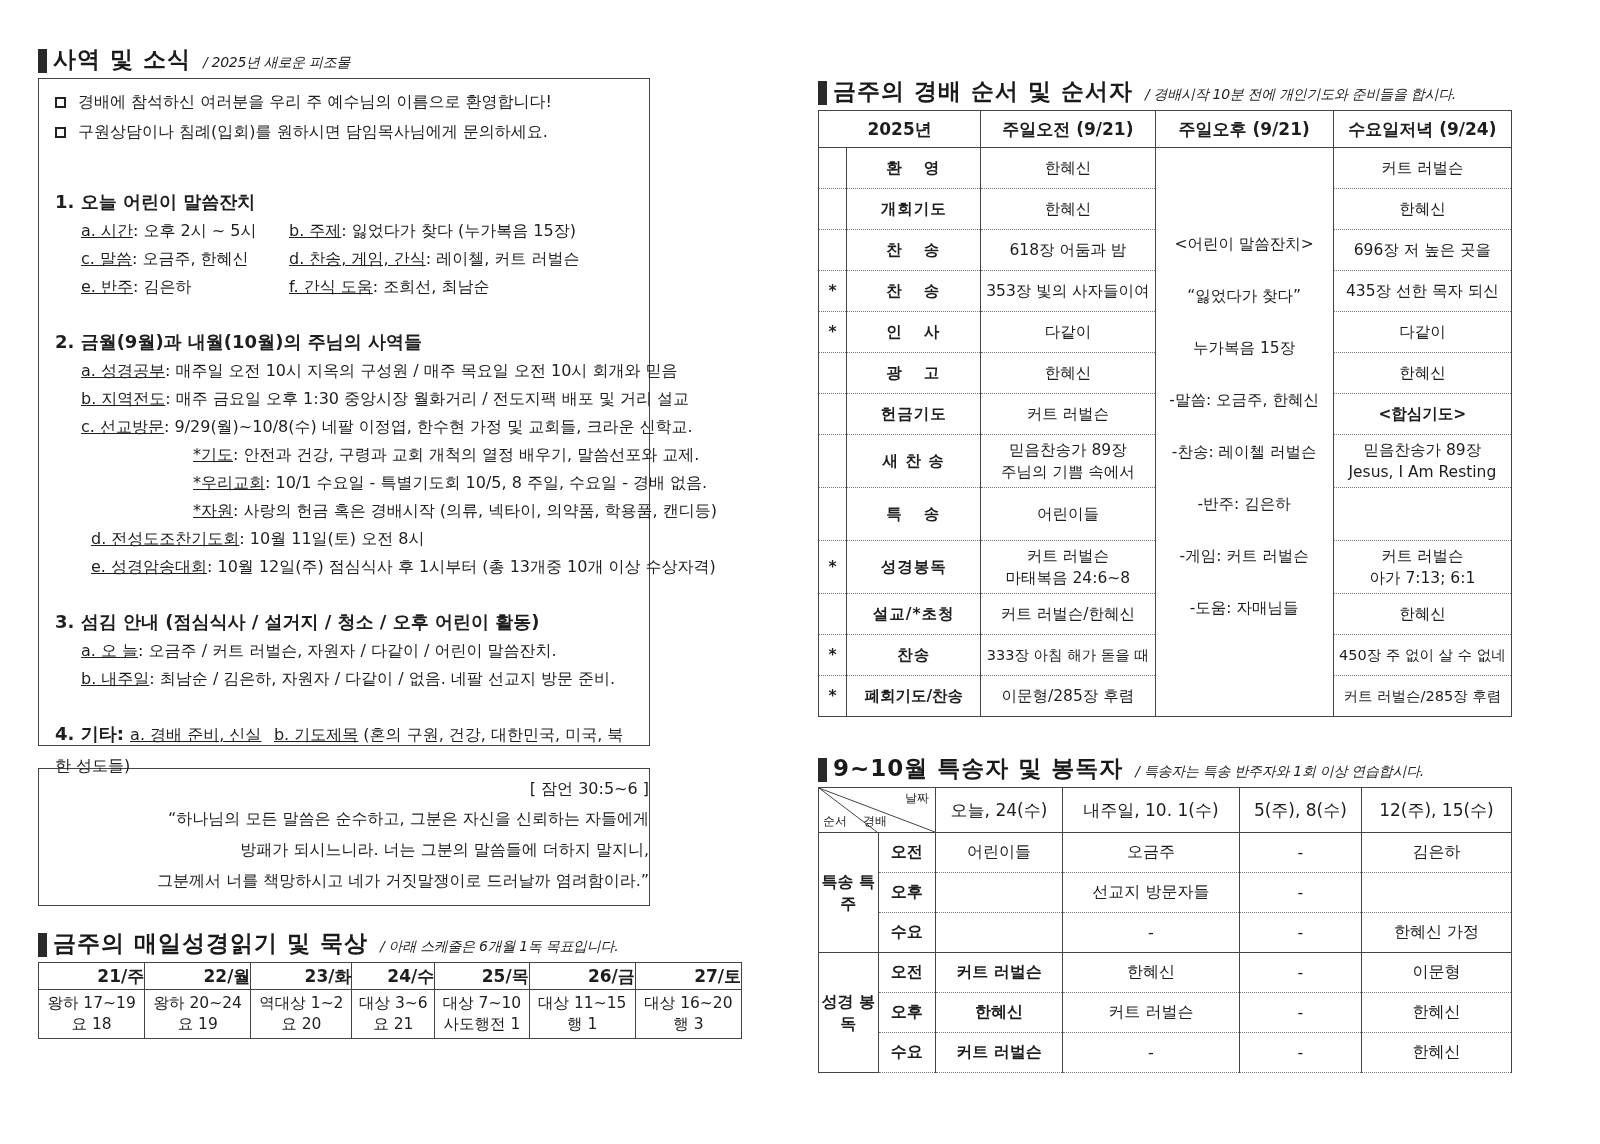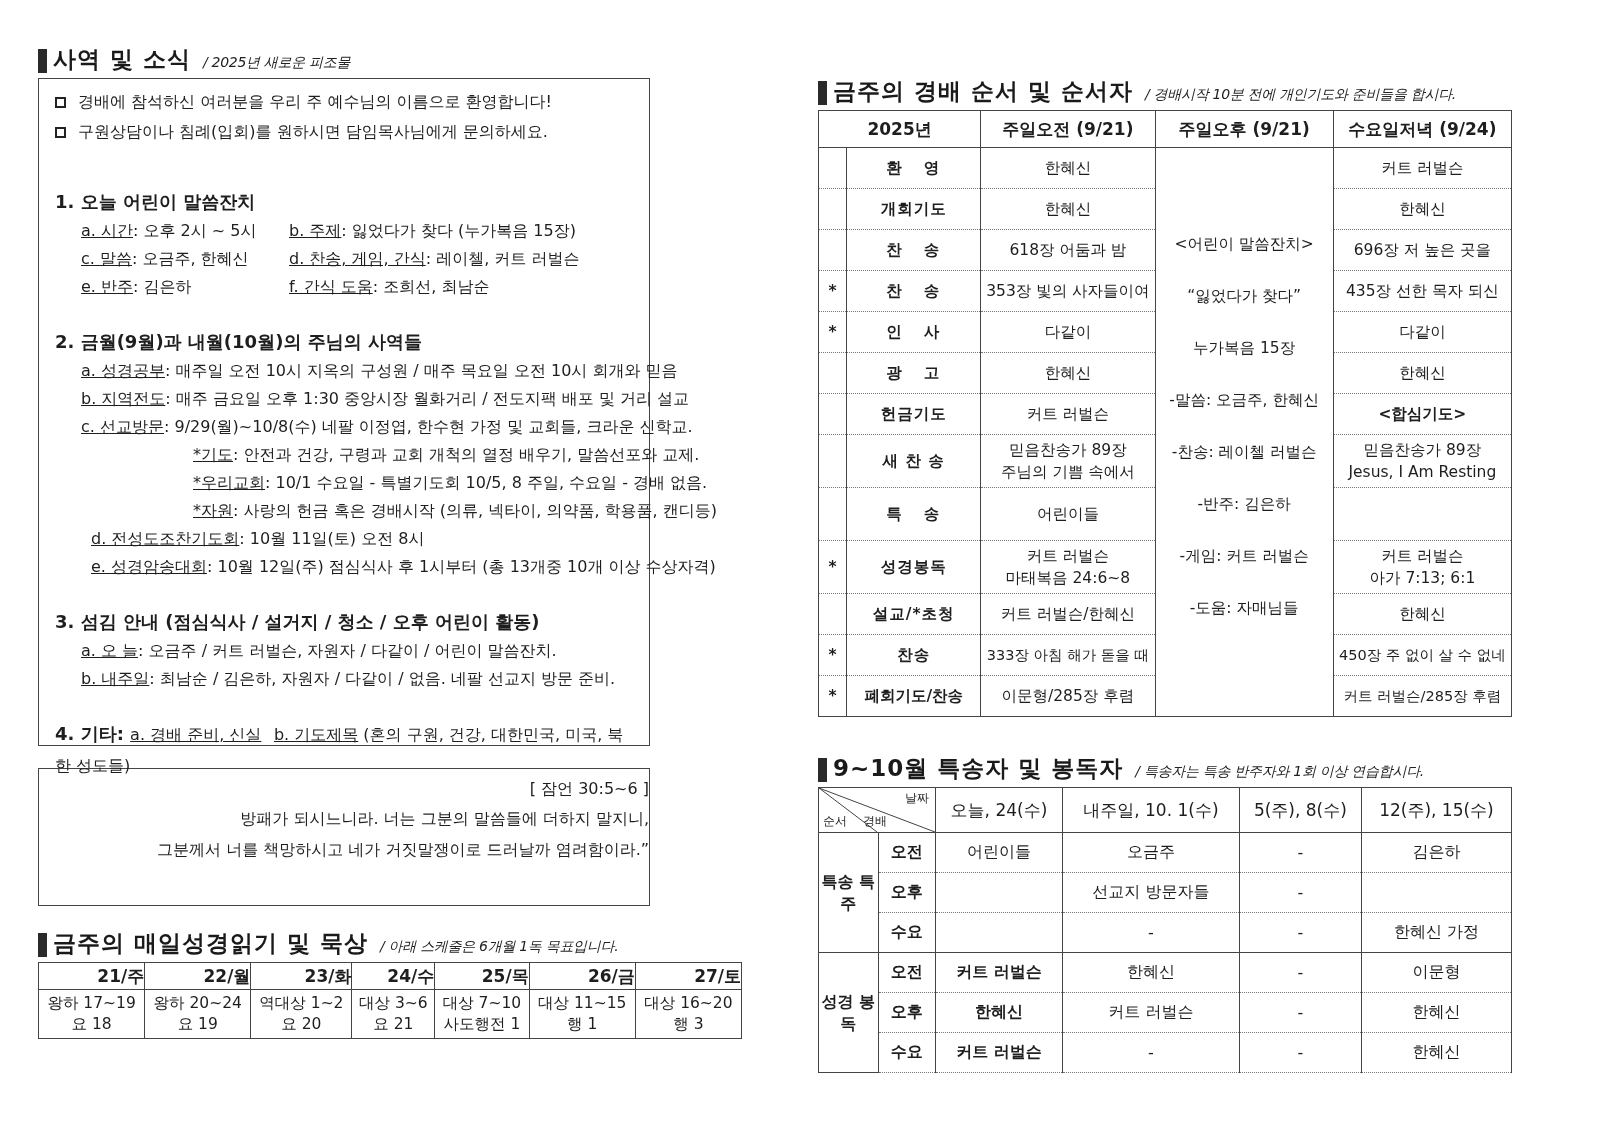--- a/index.html
+++ b/index.html
@@ -126,20 +126,21 @@
     <div class="h">
       <span>4. 기타</span>:
       <span class="u" style="font-weight:normal;font-size:16px">a. 경배 준비, 신실</span>
       &nbsp;<span class="u" style="font-weight:normal;font-size:16px">b. 기도제목</span><span style="font-weight:normal;font-size:16px"> (혼의 구원, 건강, 대한민국, 미국, 북한 성도들)</span>
     </div>
   </div>
 
   <div style="height:22px"></div>
   <div class="box verse">
     <div class="ref">[ 잠언 30:5~6 ]</div>
+    <div class="vl">“하나님의 모든 말씀은 순수하고, 그분은 자신을 신뢰하는 자들에게</div>
     <div class="vl">방패가 되시느니라. 너는 그분의 말씀들에 더하지 말지니,</div>
     <div class="vl">그분께서 너를 책망하시고 네가 거짓말쟁이로 드러날까 염려함이라.”</div>
   </div>
 
   <div style="height:22px"></div>
   <div class="sec-head">
     <span class="bar"></span>
     <span class="title">금주의 매일성경읽기 및 묵상</span>
     <span class="sub">/ 아래 스케줄은 6개월 1독 목표입니다.</span>
   </div>

